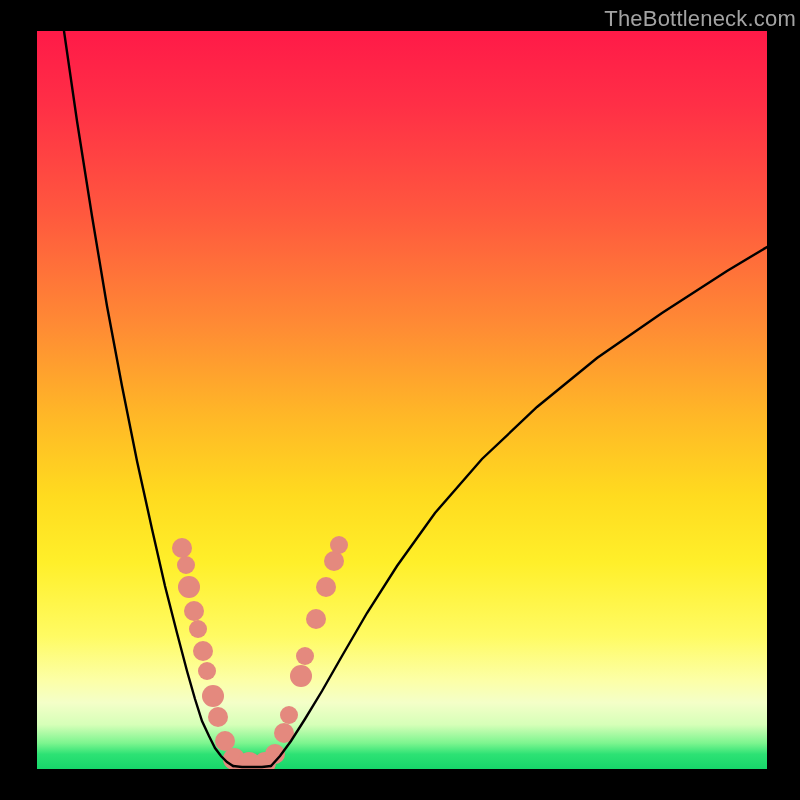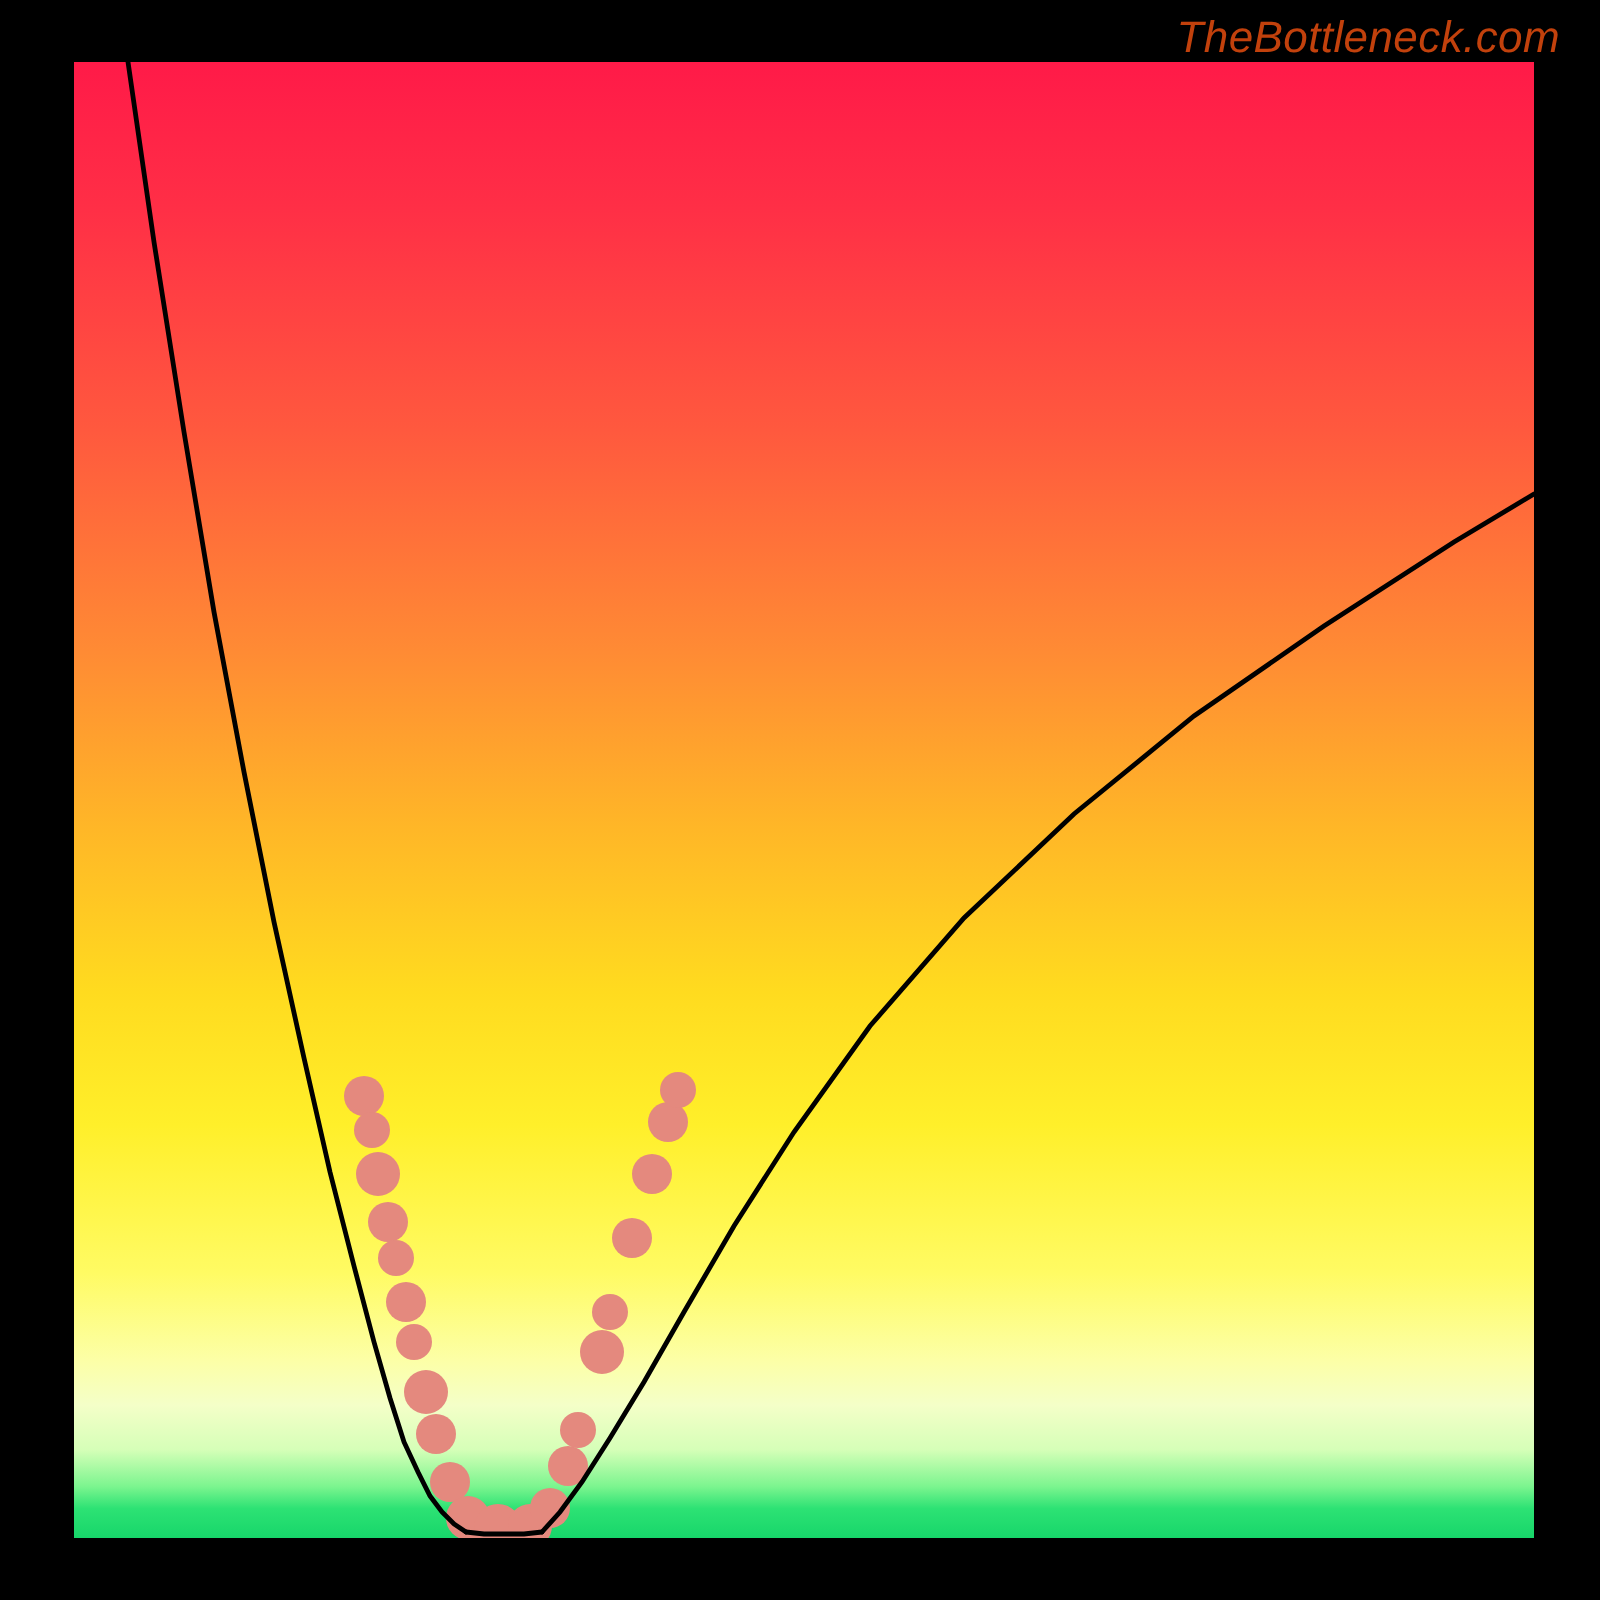--- a/index.html
+++ b/index.html
@@ -40,26 +40,25 @@
       #f4ffc8 91%,
       #d6ffb8 94%,
       #7cf58f 96.5%,
       #2de274 98%,
       #17d66a 100%
     );
   }
   .watermark {
     position: absolute;
     top: 6px;
-    right: 20px;
-    color: #c2410c;
+    right: 4px;
+    color: #a3a3a3;
     font-size: 22px;
     font-weight: 500;
     letter-spacing: 0.2px;
-    font-style: italic;
   }
   svg.overlay {
     position: absolute;
     left: 0;
     top: 0;
     width: 730px;
     height: 738px;
   }
 </style>
 </head>

